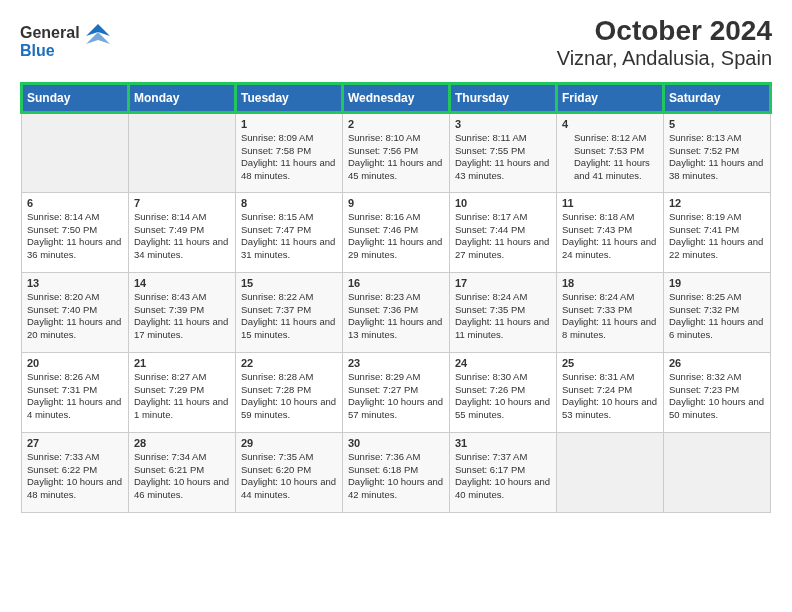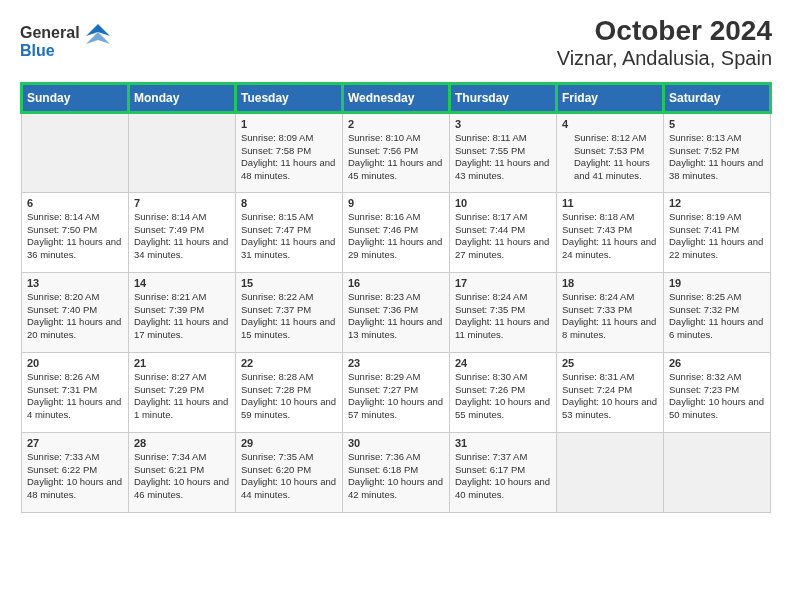--- a/index.html
+++ b/index.html
@@ -196,21 +196,21 @@
         </tr>
         <tr>
           <td>
             <span class="day-num">13</span>
             <div class="cell-content" style="white-space: pre-line;">Sunrise: 8:20 AM
 Sunset: 7:40 PM
 Daylight: 11 hours and 20 minutes.</div>
           </td>
           <td>
             <span class="day-num">14</span>
-            <div class="cell-content" style="white-space: pre-line;">Sunrise: 8:21 AM
+            <div class="cell-content" style="white-space: pre-line;">Sunrise: 8:43 AM
 Sunset: 7:39 PM
 Daylight: 11 hours and 17 minutes.</div>
           </td>
           <td>
             <span class="day-num">15</span>
             <div class="cell-content" style="white-space: pre-line;">Sunrise: 8:22 AM
 Sunset: 7:37 PM
 Daylight: 11 hours and 15 minutes.</div>
           </td>
           <td>

